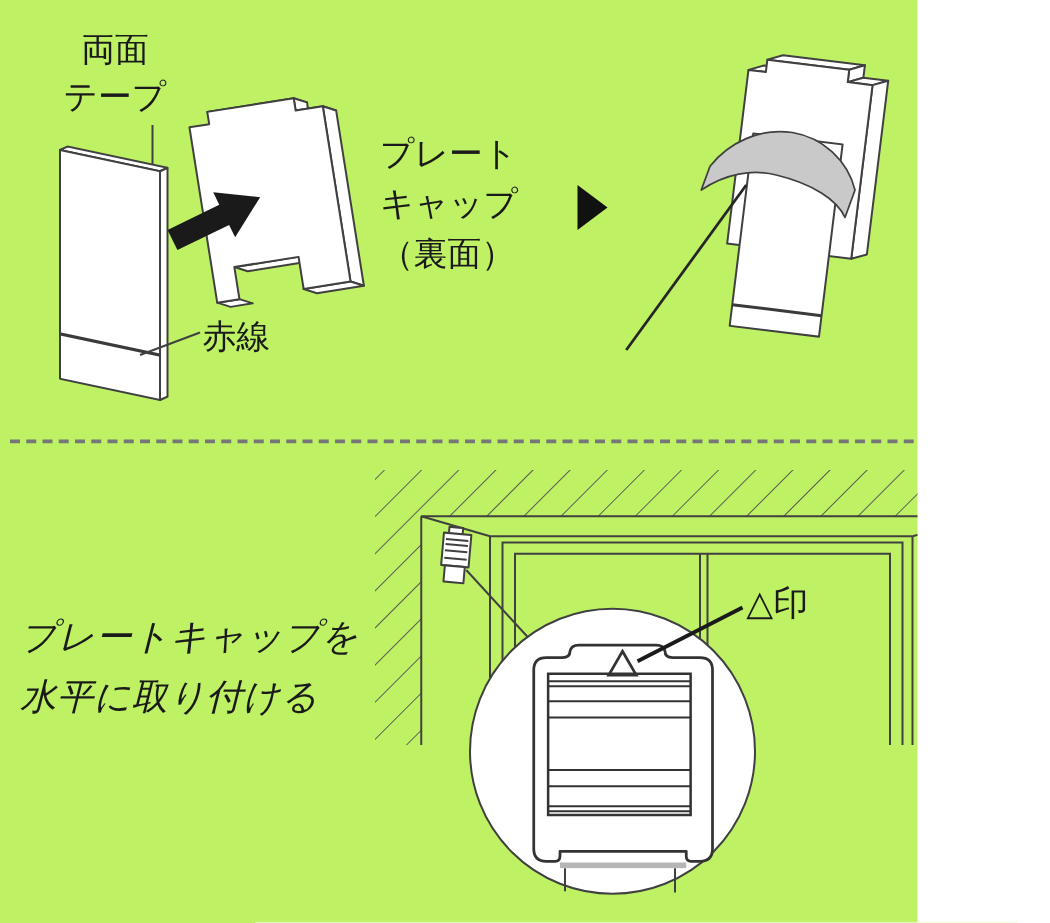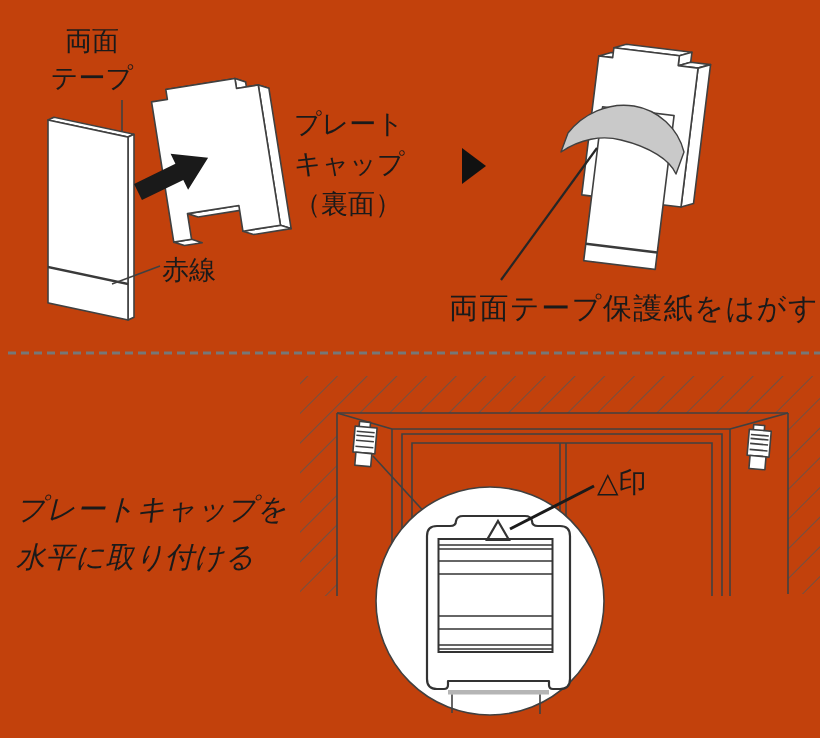--- a/index.html
+++ b/index.html
@@ -1,16 +1,16 @@
 <!DOCTYPE html>
 <html><head>
 <meta charset="utf-8">
 <style>
   html,body{margin:0;padding:0;background:#fff;}
-  #page{position:relative;width:820px;height:738px;background:#c2410c;overflow:hidden;
+  #page{position:relative;width:734px;height:738px;background:#bef264;overflow:hidden;
         font-family:"DejaVu Sans","Liberation Sans",sans-serif;color:#1a1a1a;}
   .label{position:absolute;white-space:pre-line;line-height:1.38;color:#1a1a1a;}
   .svgabs{position:absolute;left:0;}
   svg{display:block;}
   .ln{stroke:#404040;stroke-width:1.6;fill:none;}
   .face{fill:#ffffff;stroke:#404040;stroke-width:1.6;stroke-linejoin:round;}
 </style>
 </head>
 <body>
 
@@ -70,25 +70,24 @@
              C650,147 670,160 676,174 Z" fill="#c9c9c9" stroke="#404040" stroke-width="1.4" stroke-linejoin="round"></path>
 
     <line x1="597" y1="148" x2="501" y2="280" stroke="#262626" stroke-width="2.2"></line>
   </svg>
 
   <div class="label" style="left:40px;top:22px;width:104px;text-align:center;font-size:27px;">両面
 テープ</div>
 
   <div class="label" style="left:162px;top:251px;font-size:27px;">赤線</div>
 
-  <div class="label" style="left:294px;top:104px;font-size:27px;line-height:40px;">プレート
+  <div class="label" style="left:304px;top:104px;font-size:27px;line-height:40px;">プレート
 キャップ
 （裏面）</div>
 
-  <div class="label" style="left:449px;top:288px;font-size:29px;letter-spacing:1.5px;">両面テープ保護紙をはがす</div>
 
   <svg class="svgabs" style="top:348px" width="840" height="10" viewBox="0 0 840 10">
     <line x1="8" y1="5" x2="832" y2="5" stroke="#777777" stroke-width="3" stroke-dasharray="8 5"></line>
   </svg>
 
   <svg class="svgabs" style="top:370px;left:300px" width="540" height="368" viewBox="300 370 540 368">
     <defs>
       <pattern id="hatch" width="21" height="21" patternUnits="userSpaceOnUse" patternTransform="rotate(45)">
         <line x1="0" y1="0" x2="0" y2="21" stroke="#555555" stroke-width="1.5"></line>
       </pattern>

